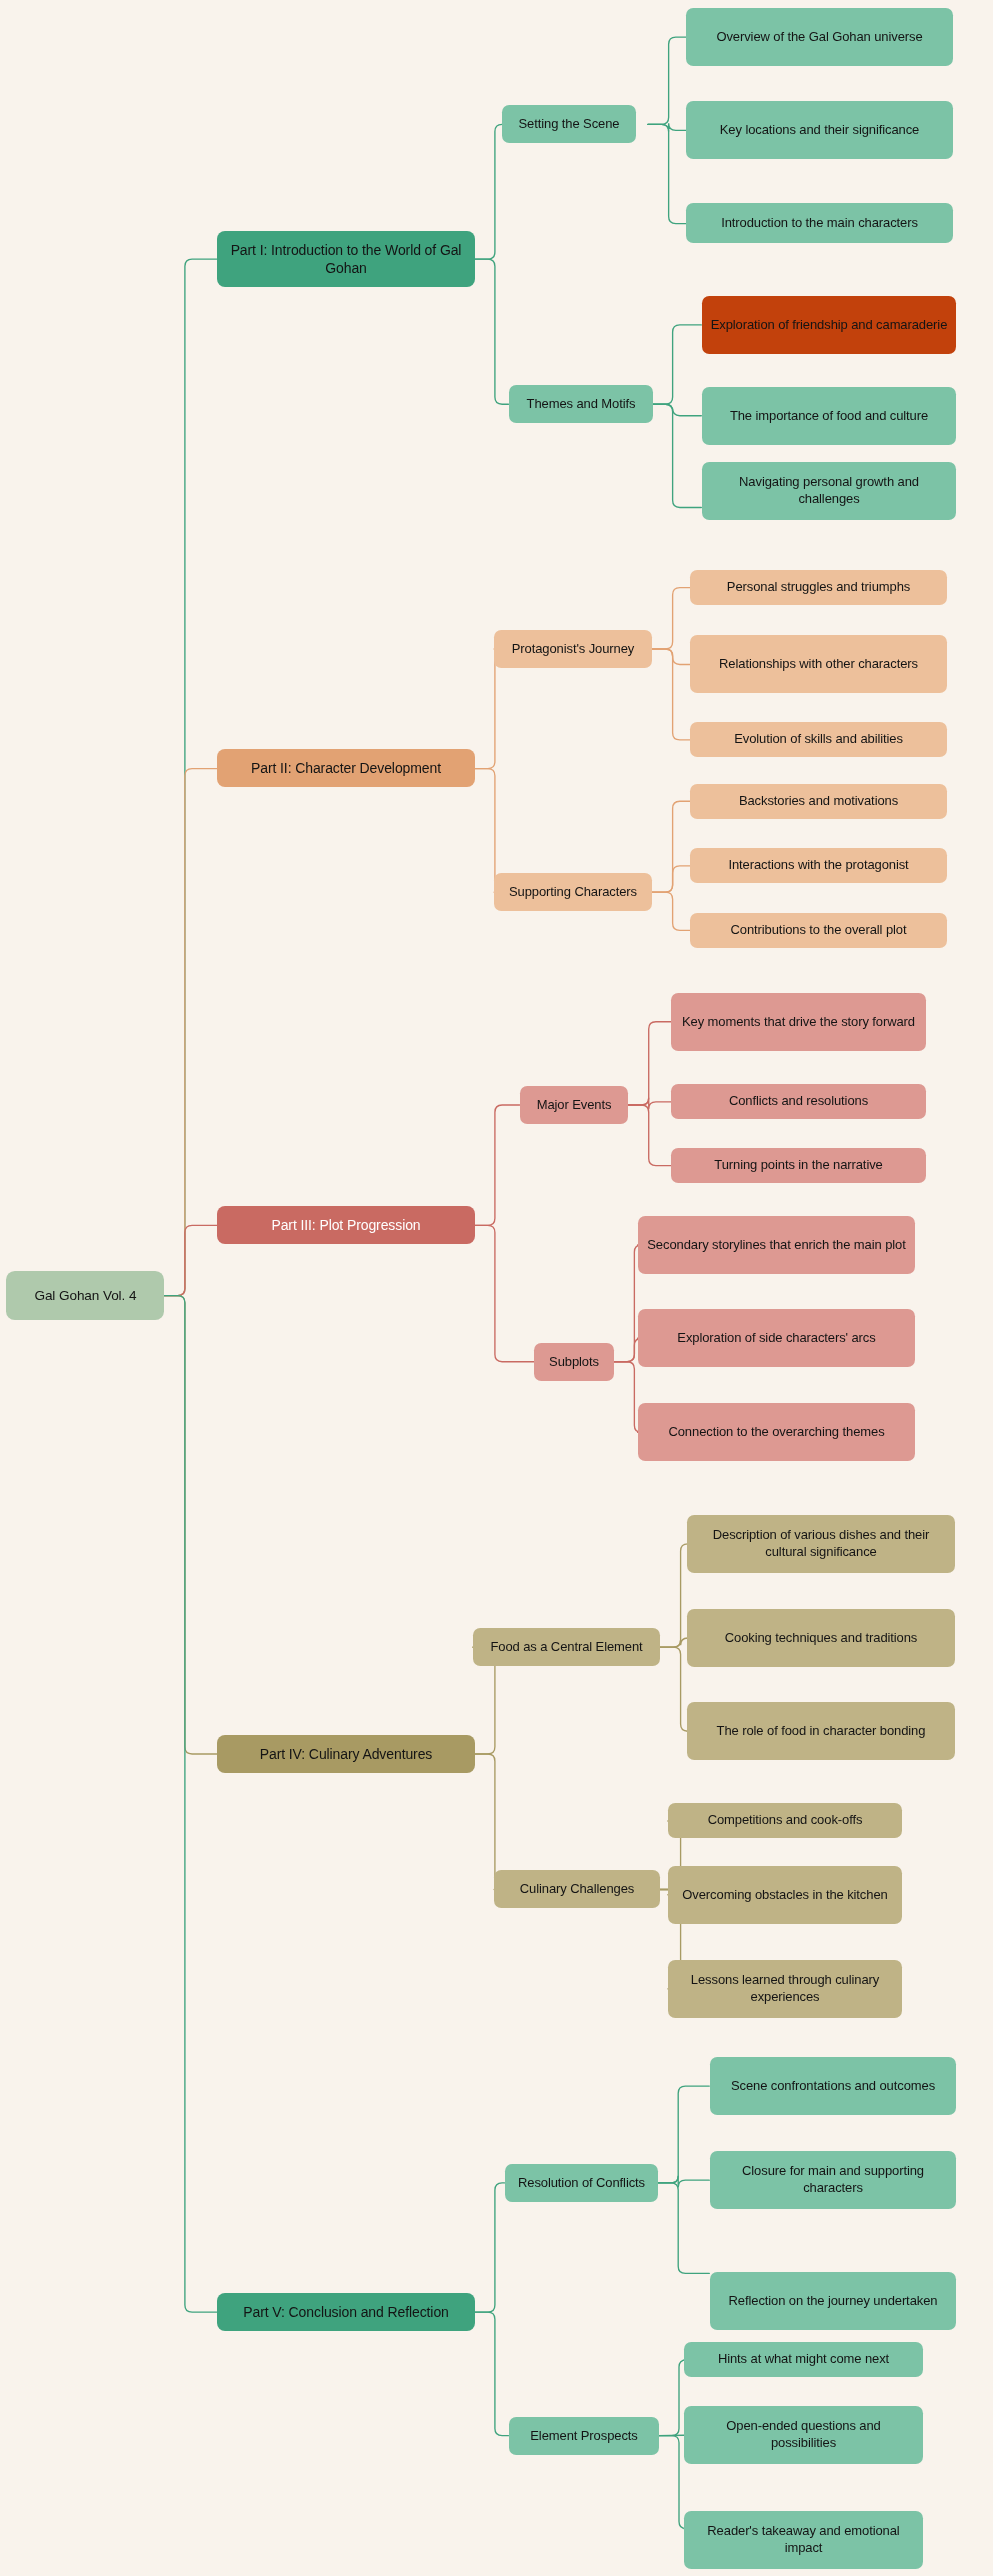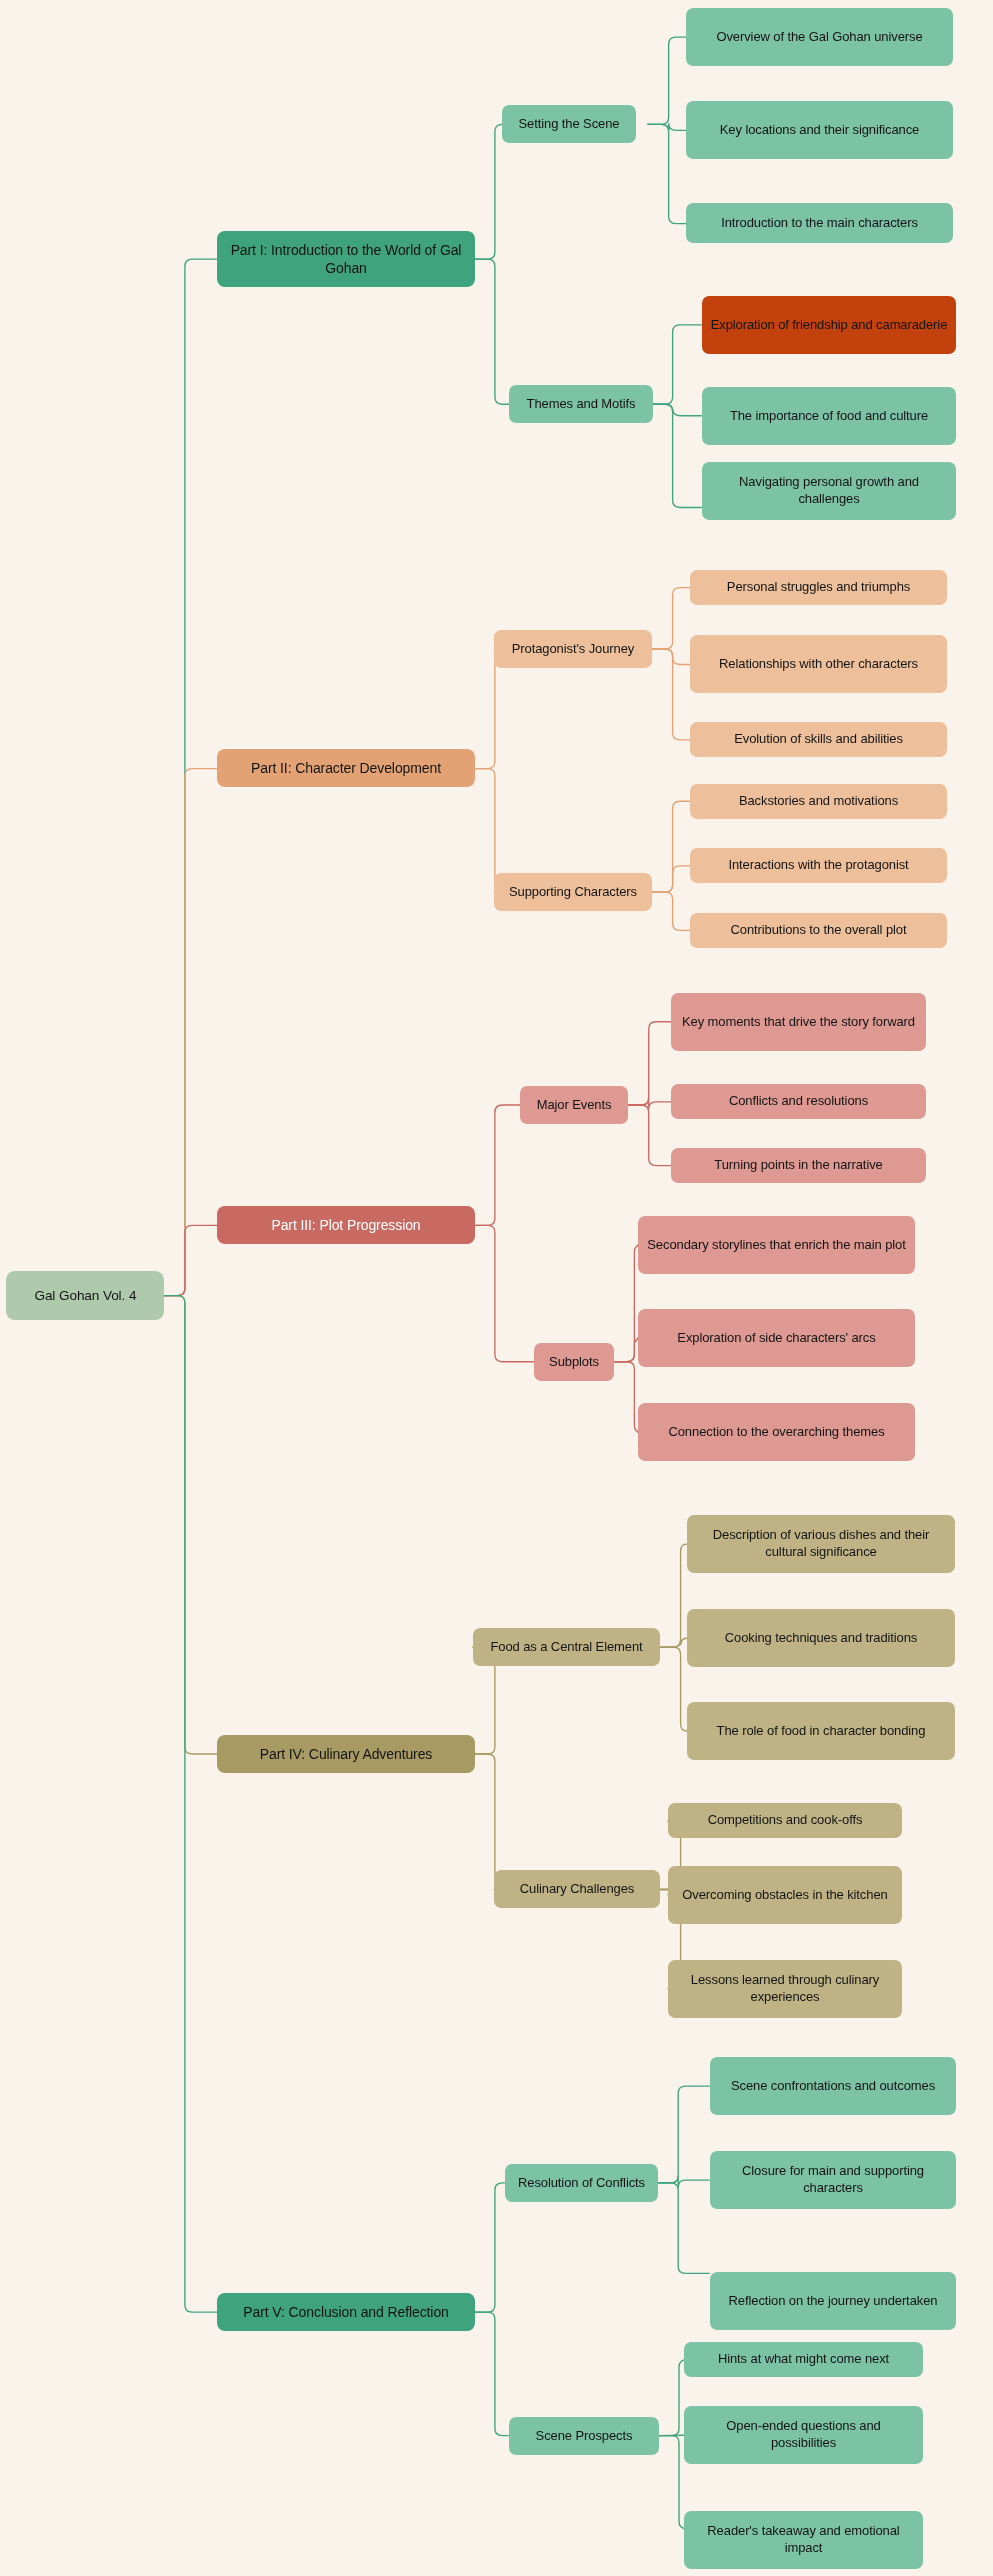--- a/index.html
+++ b/index.html
@@ -115,18 +115,18 @@
     <div class="node lvl3" style="left: 687px; top: 1702px; width: 268px; height: 58px; background: rgb(191, 179, 134);">The role of food in character bonding</div>
     <div class="node lvl2" style="left: 494px; top: 1870px; width: 166px; height: 38px; background: rgb(191, 179, 134);">Culinary Challenges</div>
     <div class="node lvl3" style="left: 668px; top: 1803px; width: 234px; height: 35px; background: rgb(191, 179, 134);">Competitions and cook-offs</div>
     <div class="node lvl3" style="left: 668px; top: 1866px; width: 234px; height: 58px; background: rgb(191, 179, 134);">Overcoming obstacles in the kitchen</div>
     <div class="node lvl3" style="left: 668px; top: 1960px; width: 234px; height: 58px; background: rgb(191, 179, 134);">Lessons learned through culinary experiences</div>
     <div class="node lvl1" style="left: 217px; top: 2293px; width: 258px; height: 38px; background: rgb(63, 163, 126);">Part V: Conclusion and Reflection</div>
     <div class="node lvl2" style="left: 505px; top: 2164px; width: 153px; height: 38px; background: rgb(124, 195, 166);">Resolution of Conflicts</div>
     <div class="node lvl3" style="left: 710px; top: 2057px; width: 246px; height: 58px; background: rgb(124, 195, 166);">Scene confrontations and outcomes</div>
     <div class="node lvl3" style="left: 710px; top: 2151px; width: 246px; height: 58px; background: rgb(124, 195, 166);">Closure for main and supporting characters</div>
     <div class="node lvl3" style="left: 710px; top: 2244px; width: 246px; height: 58px; background: rgb(124, 195, 166); margin-top: 28px;">Reflection on the journey undertaken</div>
-    <div class="node lvl2" style="left: 509px; top: 2417px; width: 150px; height: 38px; background: rgb(124, 195, 166);">Scene Prospects</div>
+    <div class="node lvl2" style="left: 509px; top: 2417px; width: 150px; height: 38px; background: rgb(124, 195, 166);">Element Prospects</div>
     <div class="node lvl3" style="left: 684px; top: 2342px; width: 239px; height: 35px; background: rgb(124, 195, 166);">Hints at what might come next</div>
     <div class="node lvl3" style="left: 684px; top: 2406px; width: 239px; height: 58px; background: rgb(124, 195, 166);">Open-ended questions and possibilities</div>
     <div class="node lvl3" style="left: 684px; top: 2499px; width: 239px; height: 58px; background: rgb(124, 195, 166); margin-top: 12px;">Reader's takeaway and emotional impact</div>
   </div>
 
 
 </body></html>

